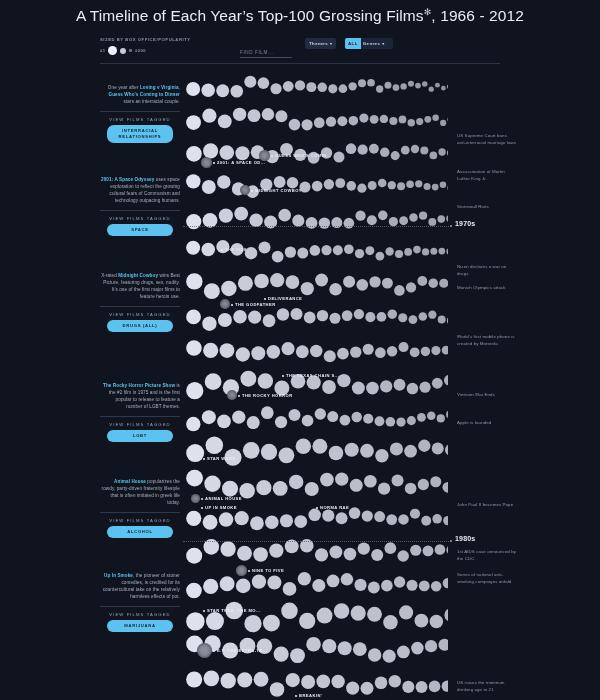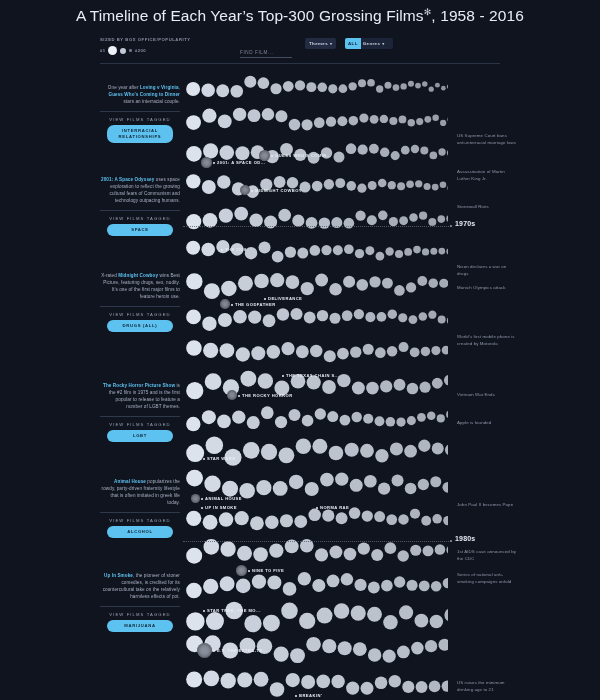--- a/index.html
+++ b/index.html
@@ -158,21 +158,21 @@
       linear-gradient(135deg,#6e7380 0%, #b9bec9 45%, #5d6personal 100%);
     opacity: .85;
   }
 </style>
 </head>
 <body>
 
 <div id="page">
 
   <div class="title">
-    <span>A Timeline of Each Year’s Top-300 Grossing Films</span><span class="ast">✻</span><span>, 1958 - 2016</span>
+    <span>A Timeline of Each Year’s Top-100 Grossing Films</span><span class="ast">✻</span><span>, 1966 - 2012</span>
   </div>
 
   <div class="toolbar">
 
     <div class="legend">
       <div class="legend-cap">SIZED BY BOX OFFICE/POPULARITY</div>
       <div class="legend-row">
         <span>#1</span>
         <span class="d1"></span>
         <span class="d2"></span>

